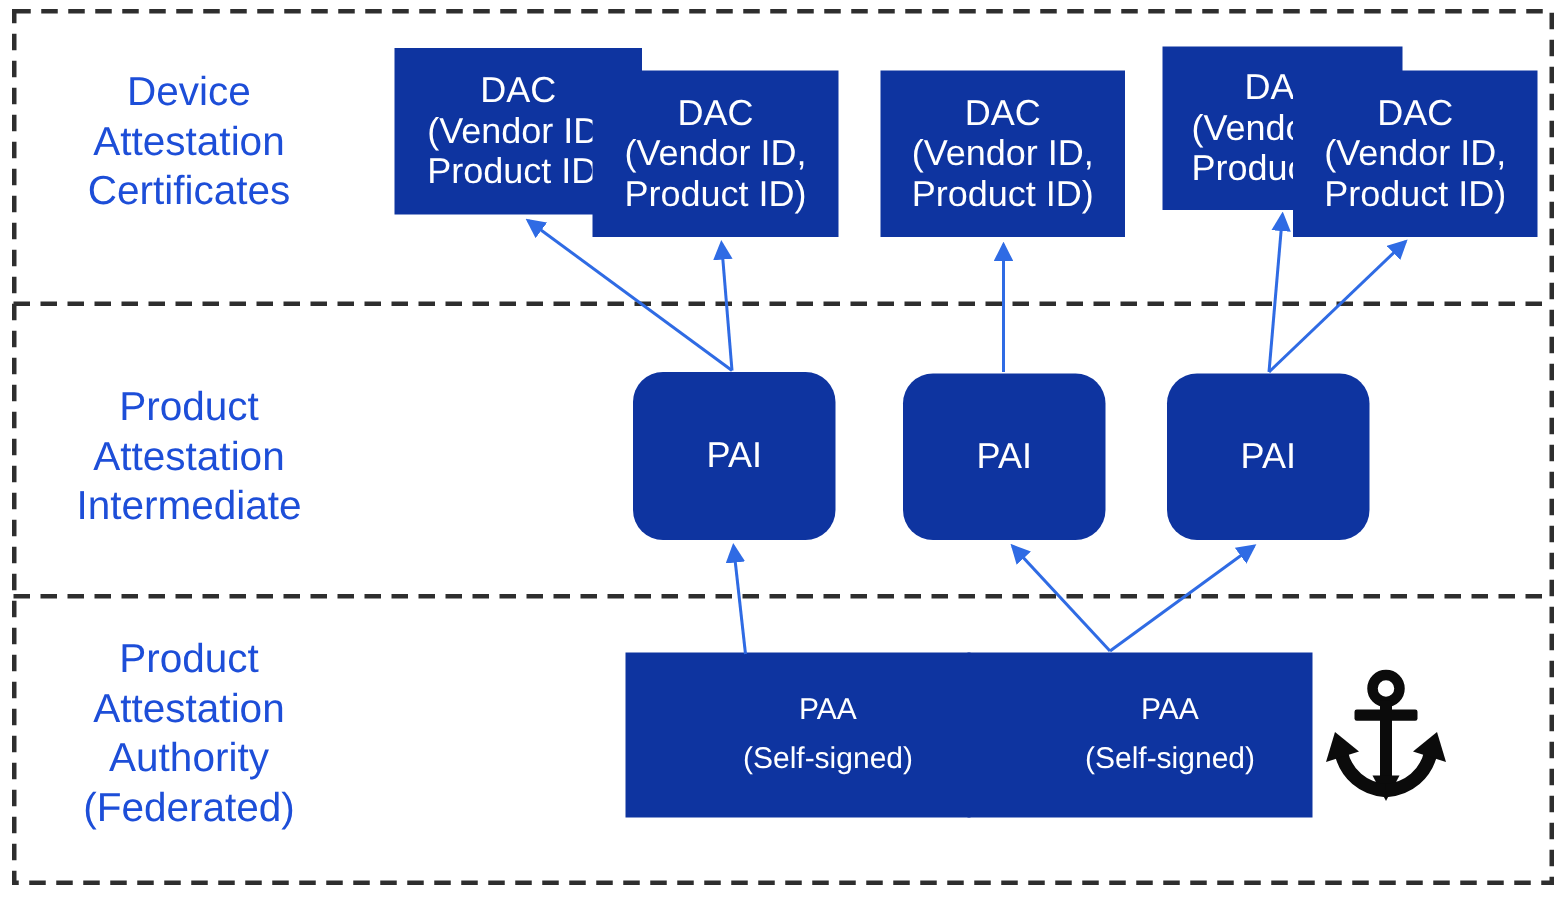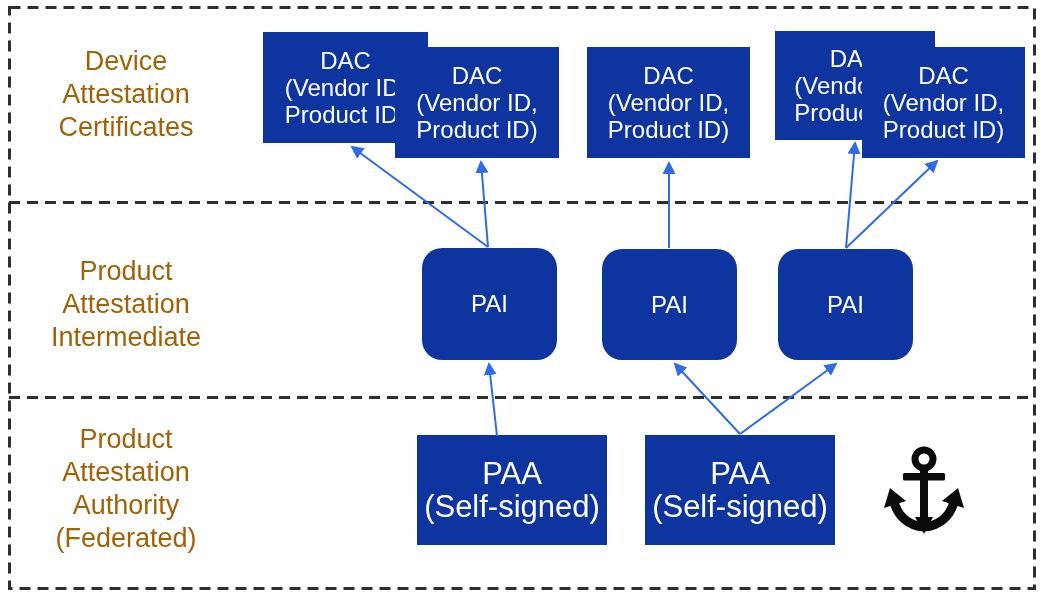--- a/index.html
+++ b/index.html
@@ -7,26 +7,26 @@
   .canvas{position:relative;width:1042px;height:600px;background:#ffffff;overflow:hidden;}
 
   .overlay{position:absolute;left:0;top:0;width:1042px;height:600px;z-index:4;pointer-events:none;}
 
   .node{
     position:absolute;display:flex;align-items:center;justify-content:center;
     text-align:center;background:#0E34A0;color:#ffffff;white-space:pre-line;z-index:1;
   }
   .dac{font-size:24px;line-height:27px;}
   .pai{font-size:24px;line-height:28px;border-radius:20px;}
-  .paa{font-size:31px;line-height:33px;}
+  .paa{font-size:20px;line-height:33px;padding-left:40px;}
   .front{z-index:2;}
 
   .row-label{
     position:absolute;left:6px;width:240px;text-align:center;
-    font-size:27px;line-height:33px;color:#a16207;white-space:pre-line;z-index:1;
+    font-size:27px;line-height:33px;color:#1d4ed8;white-space:pre-line;z-index:1;
   }
   .anchor{position:absolute;left:883px;top:446px;width:82px;height:94px;z-index:1;}
 
   
   #dac-1{left:263px;top:32px;width:165px;height:111px;}
   #dac-2{left:395px;top:47px;width:164px;height:111px;}
   #dac-3{left:587px;top:47px;width:163px;height:111px;}
   #dac-4{left:775px;top:31px;width:160px;height:109px;}
   #dac-5{left:862px;top:47px;width:163px;height:111px;}
   #pai-1{left:422px;top:248px;width:135px;height:112px;}

